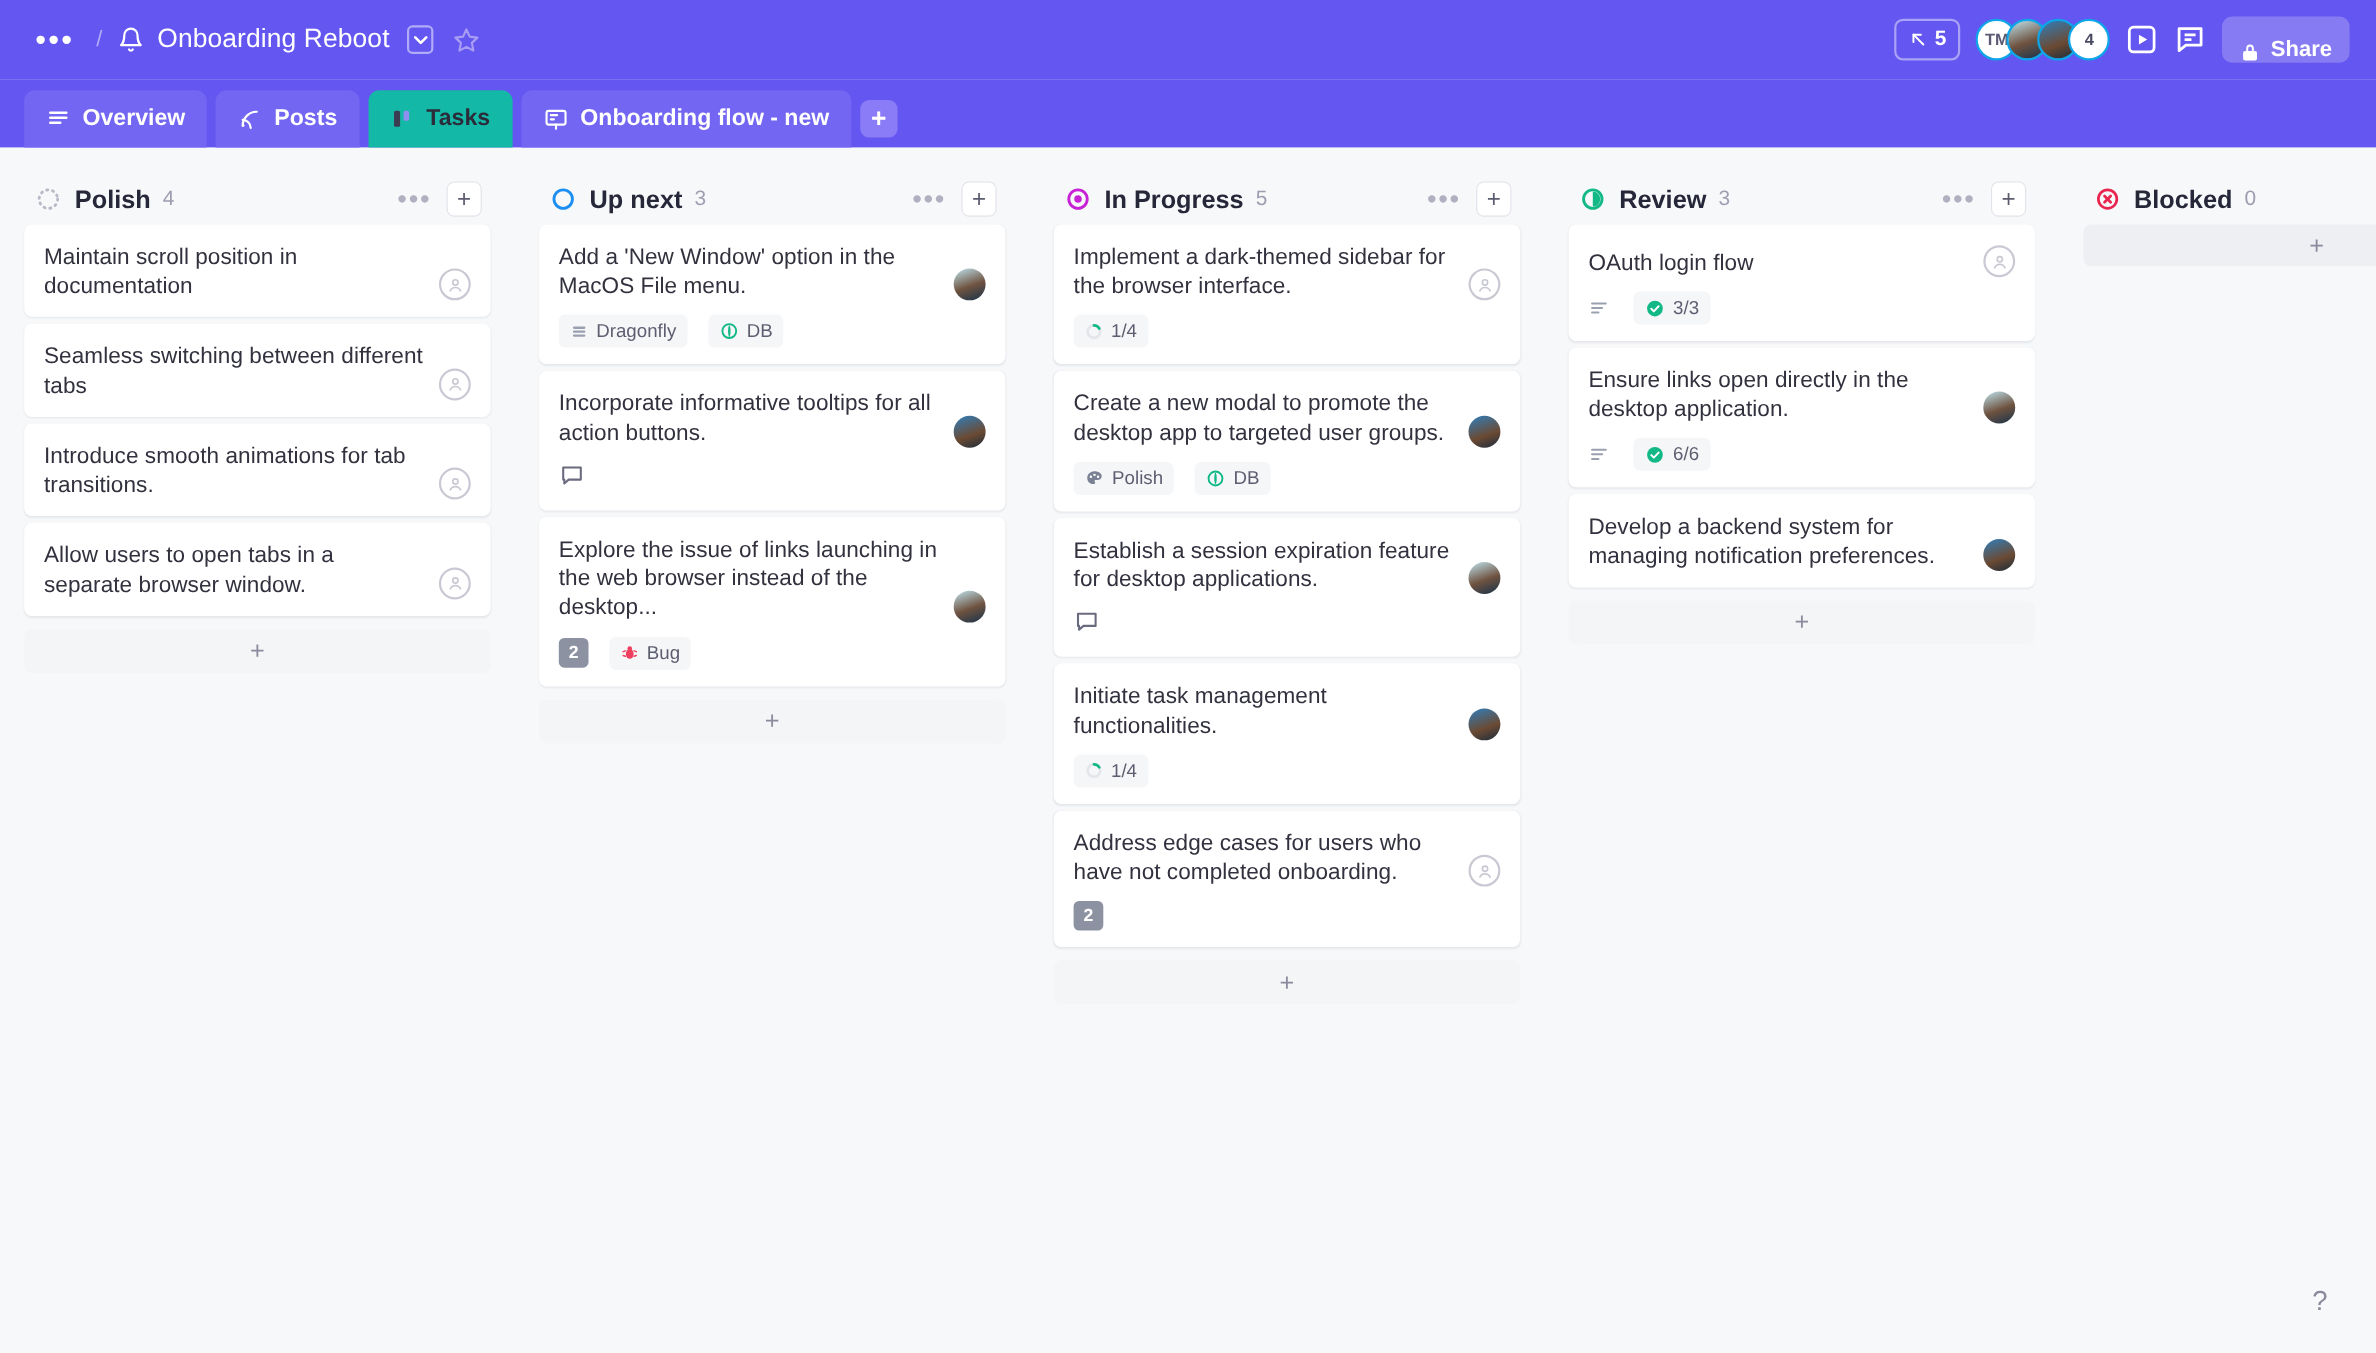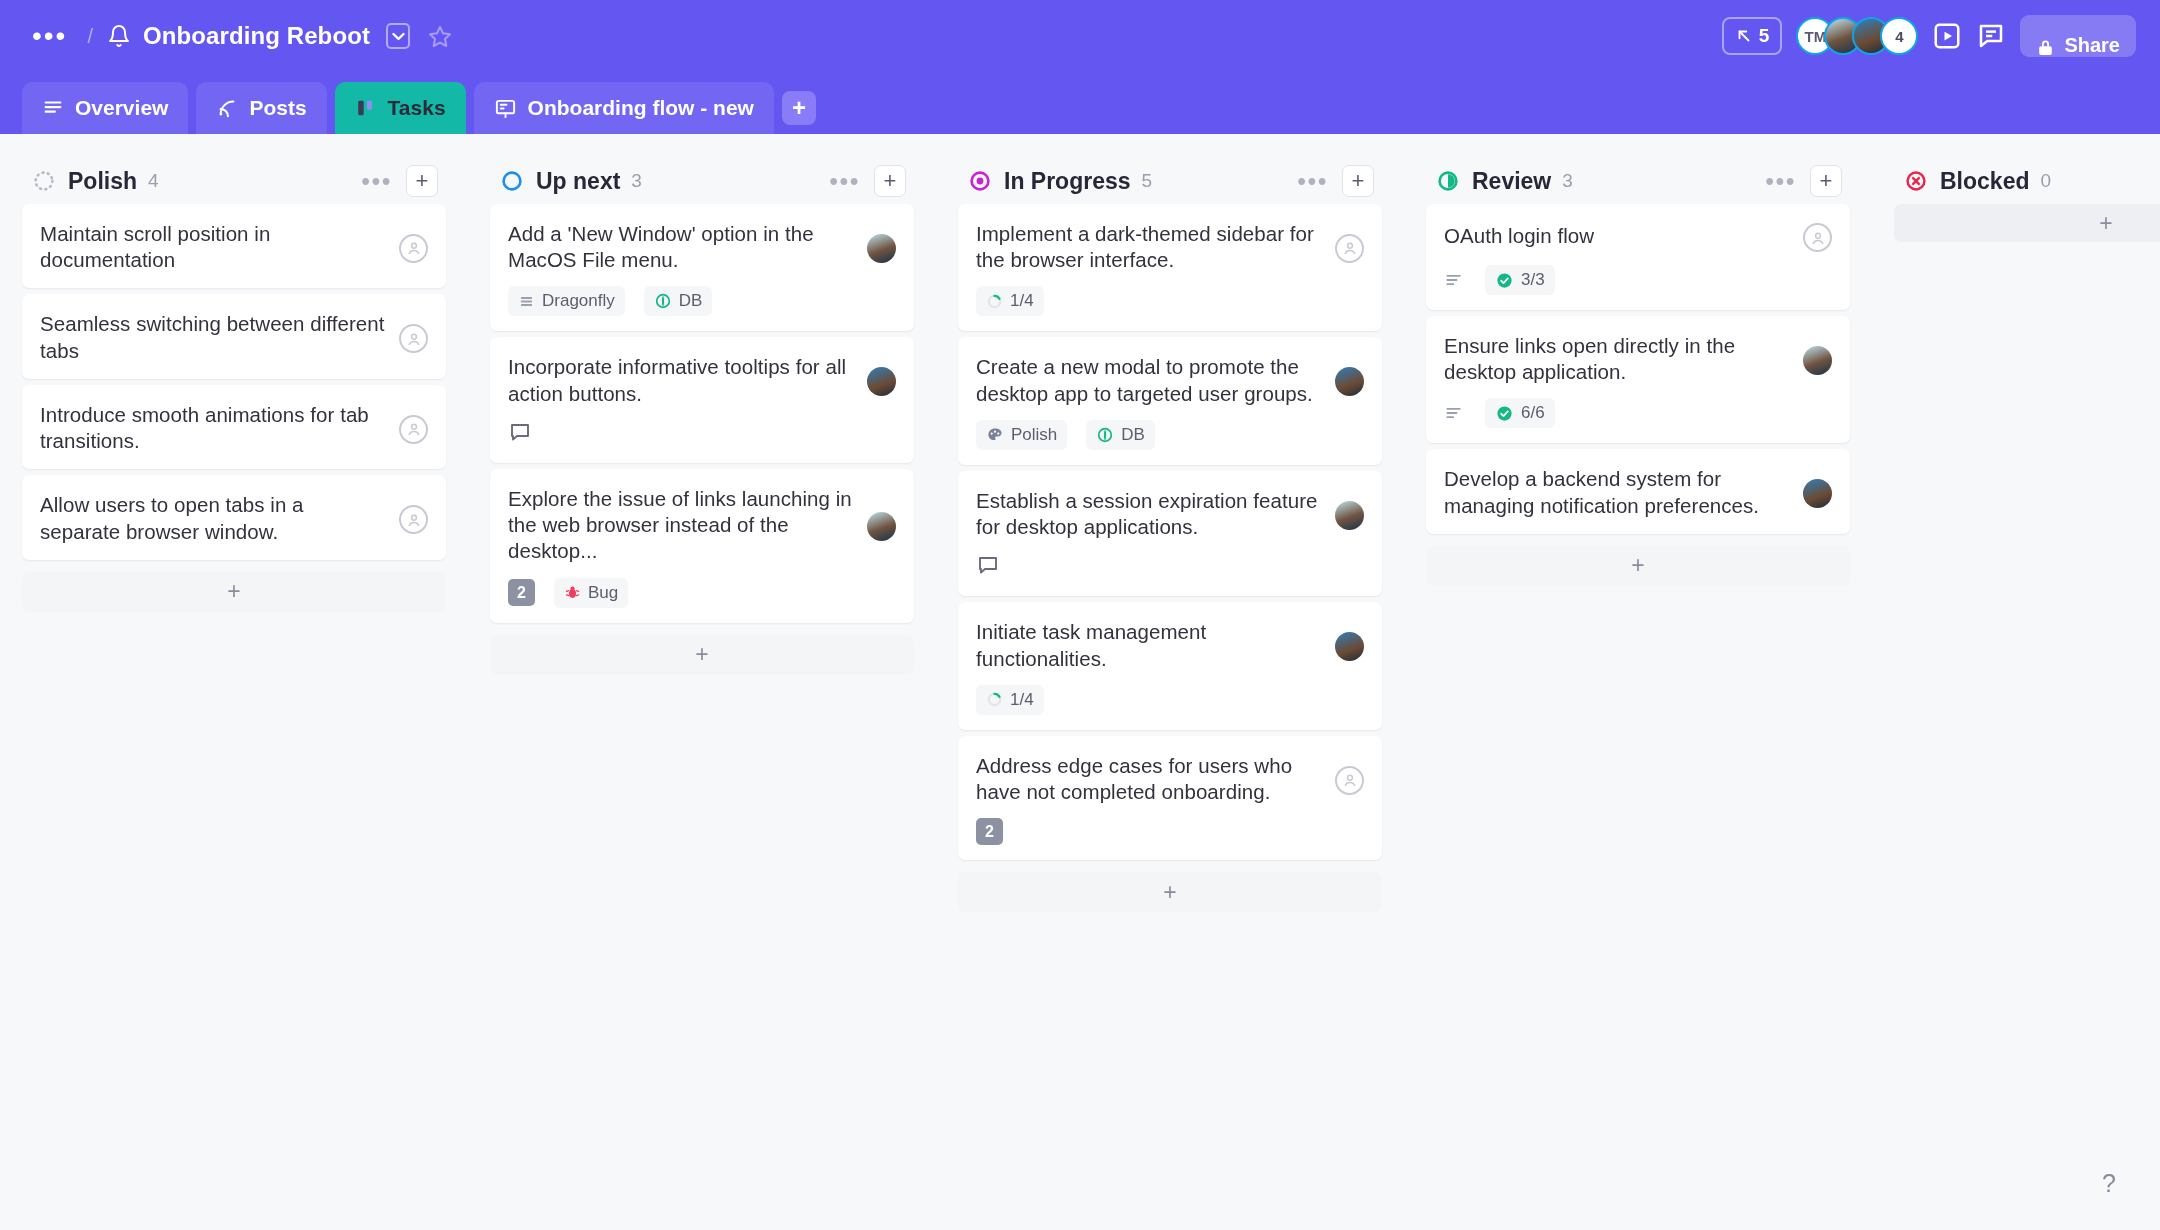--- a/index.html
+++ b/index.html
@@ -21,21 +21,21 @@
     position: relative;
   }
   .tb-left { display: flex; align-items: center; gap: 12px; }
   .dots-btn {
     color: #ffffff; font-size: 28px; line-height: 10px; letter-spacing: 2px;
     padding: 4px 6px; border-radius: 6px; cursor: pointer;
   }
   .slash { color: #b4aaf7; font-size: 20px; margin: 0 2px; }
   .bell-icon { display: inline-flex; align-items: center; }
   .doc-title {
-    color: #ffffff; font-size: 24px; font-weight: bold; letter-spacing: .1px;
+    color: #ffffff; font-size: 24px; font-weight: normal; letter-spacing: .1px;
   }
   .caret-box {
     width: 24px; height: 26px; border: 2px solid rgba(255,255,255,.5);
     border-radius: 5px; display: flex; align-items: center; justify-content: center;
     margin-left: 4px; cursor: pointer;
   }
   .star-icon { margin-left: 6px; cursor: pointer; display: inline-flex; }
 
   .tb-right {
     position: absolute; right: 24px; top: 0; height: 72px;
@@ -106,21 +106,21 @@
     background: #fff; display: flex; align-items: center; justify-content: center;
     color: #5c5c70; font-size: 22px; cursor: pointer;
   }
 
   .cards { display: flex; flex-direction: column; gap: 6px; }
   .card {
     background: #ffffff; border-radius: 7px; padding: 17px 18px 15px 18px;
     box-shadow: 0 1px 2px rgba(16,20,45,.07);
     cursor: pointer; position: relative;
   }
-  .card-top { display: flex; align-items: center; gap: 12px; }
+  .card-top { display: flex; align-items: flex-end; gap: 12px; }
   .card-title {
     font-size: 20.5px; line-height: 1.28; color: #32323f; flex: 1;
     letter-spacing: .05px;
   }
   .card-av { width: 29px; height: 29px; border-radius: 50%; flex: none; margin-top: 2px; overflow: hidden; }
   .av-empty { border: 2px solid #c9c9d4; background: #fff; display: flex; align-items: center; justify-content: center; }
   .meta-row { display: flex; align-items: center; gap: 19px; margin-top: 13px; flex-wrap: wrap; }
   .pill {
     background: #f5f6f8; border-radius: 6px; height: 30px; padding: 0 10px;
     display: flex; align-items: center; gap: 7px;

